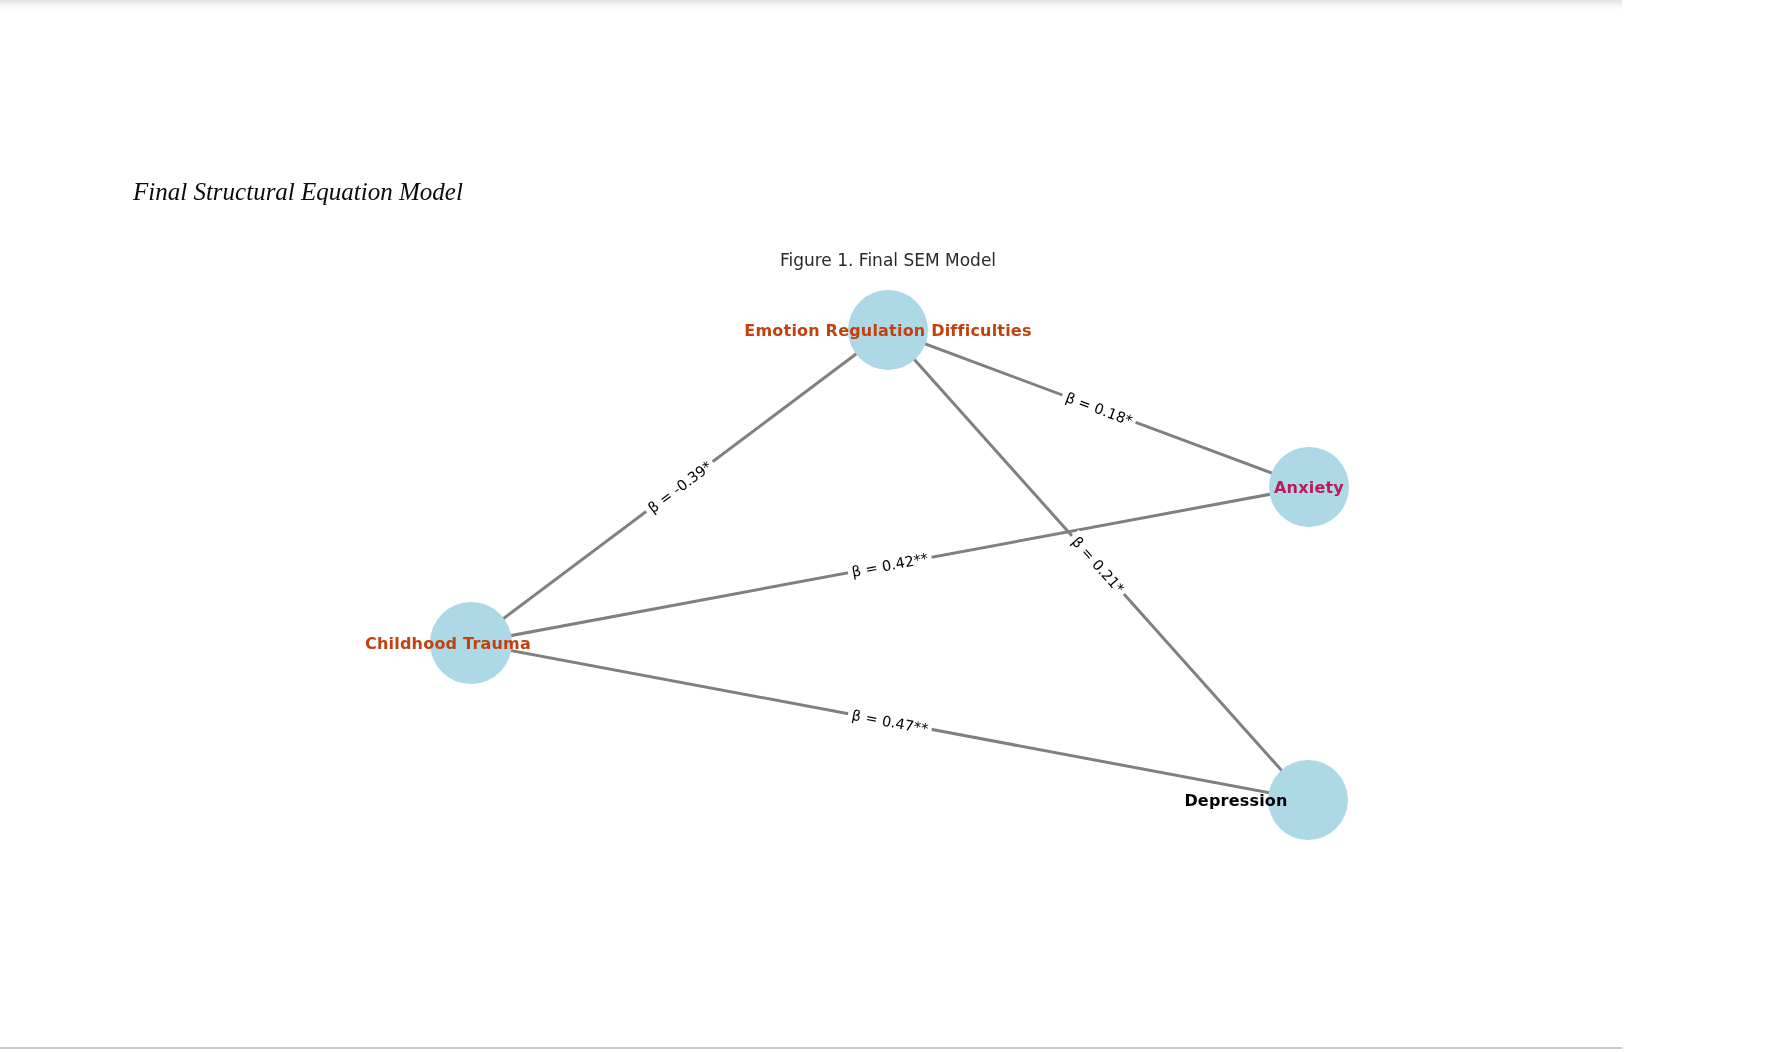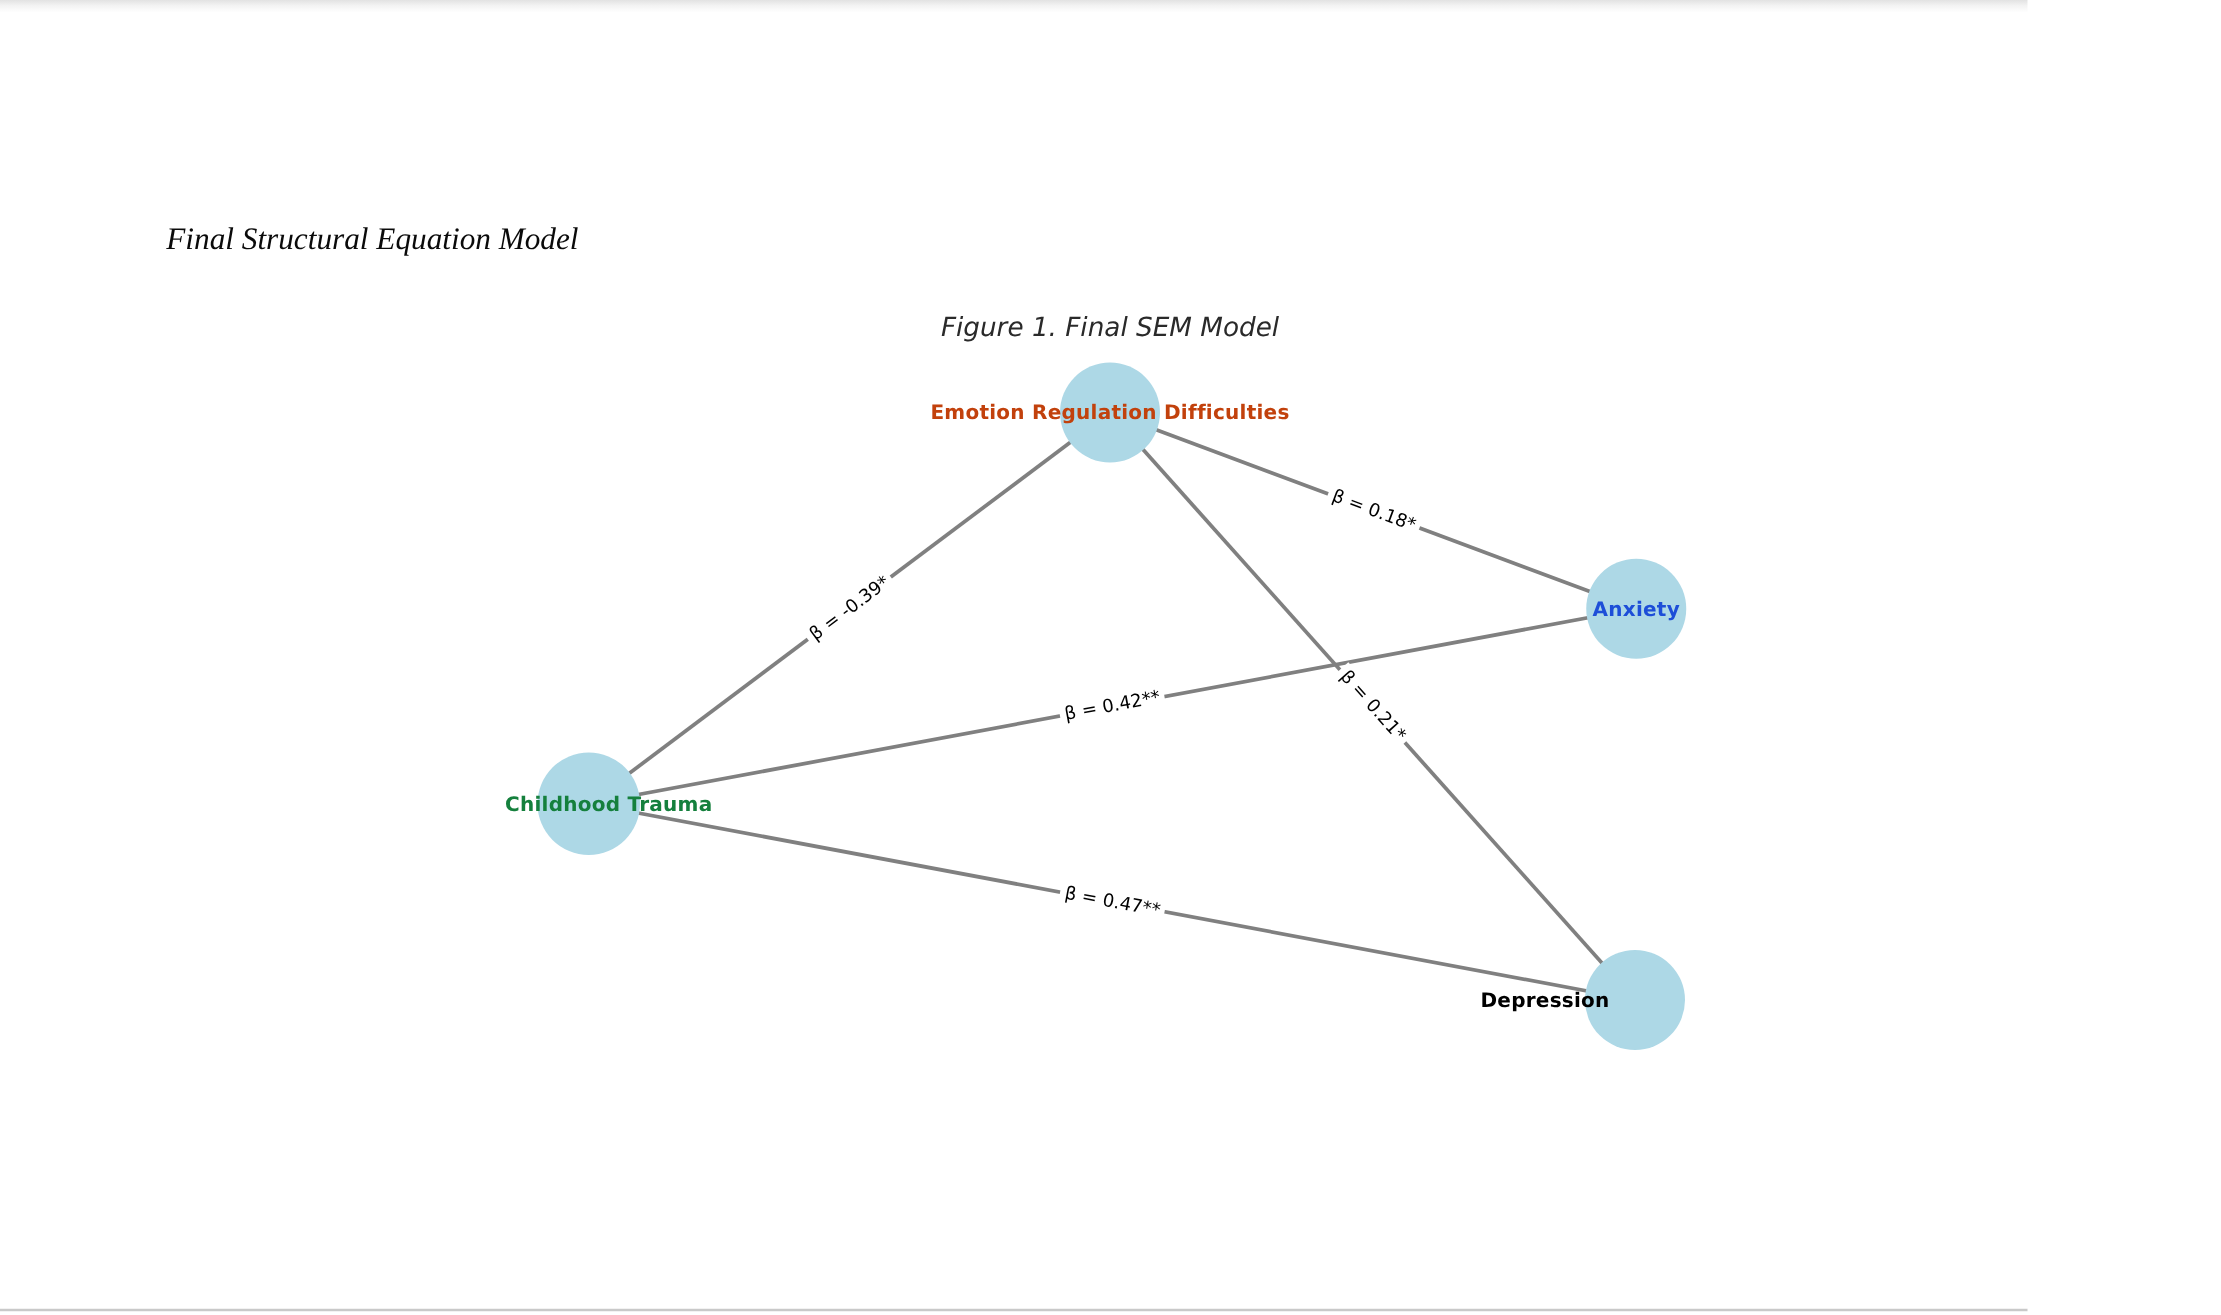--- a/index.html
+++ b/index.html
@@ -34,24 +34,23 @@
     font-family: "Liberation Serif", "DejaVu Serif", serif;
     font-style: italic;
     font-size: 25px;
     color: #0a0a0a;
     white-space: nowrap;
   }
   .figure-title {
     position: absolute;
     top: 250px;
     transform: translateX(-50%);
-    font-size: 21px;
+    font-size: 17px;
     color: #2a2a2a;
     white-space: nowrap;
-    font-style: italic;
   }
   .sem-svg {
     position: absolute;
     left: 0; top: 0;
     width: 1777px; height: 1052px;
   }
   .sem-node {
     position: absolute;
     border-radius: 50%;
   }
@@ -89,23 +88,23 @@
         <line x1="888" y1="330" x2="1309" y2="487" stroke="#808080" stroke-width="3"></line>
         <line x1="888" y1="330" x2="1308" y2="800" stroke="#808080" stroke-width="3"></line>
         <line x1="471" y1="643" x2="1309" y2="487" stroke="#808080" stroke-width="3"></line>
         <line x1="471" y1="643" x2="1308" y2="800" stroke="#808080" stroke-width="3"></line>
       </svg>
 
     <div id="nodes-layer">
         <div class="sem-node" style="left: 848px; top: 290px; width: 80px; height: 80px; background: rgb(173, 216, 230);"></div>
         <div class="sem-node-label" style="left: 888px; top: 330px; color: #c2410c;">Emotion Regulation Difficulties</div>
         <div class="sem-node" style="left: 1269px; top: 447px; width: 80px; height: 80px; background: rgb(173, 216, 230);"></div>
-        <div class="sem-node-label" style="left: 1309px; top: 487px; color: #1d4ed8;">Anxiety</div>
+        <div class="sem-node-label" style="left: 1309px; top: 487px; color: #be185d;">Anxiety</div>
         <div class="sem-node" style="left: 430px; top: 602px; width: 82px; height: 82px; background: rgb(173, 216, 230);"></div>
-        <div class="sem-node-label" style="left: 487px; top: 643px; color: #15803d; text-align: center;">Childhood Trauma</div>
+        <div class="sem-node-label" style="left: 448px; top: 643px; color: #c2410c; text-align: center;">Childhood Trauma</div>
         <div class="sem-node" style="left: 1268px; top: 760px; width: 80px; height: 80px; background: rgb(173, 216, 230);"></div>
         <div class="sem-node-label" style="left: 1236px; top: 800px; color: rgb(0, 0, 0);">Depression</div>
       </div>
     <div id="edge-labels-layer">
         <div class="sem-edge-label" style="left: 679.5px; top: 486.5px; color: rgb(0, 0, 0); transform: translate(-50%, -50%) rotate(-36.8919deg);">β = -0.39*</div>
         <div class="sem-edge-label" style="left: 1098.5px; top: 408.5px; color: rgb(0, 0, 0); transform: translate(-50%, -50%) rotate(20.4516deg);">β = 0.18*</div>
         <div class="sem-edge-label" style="left: 1098px; top: 565px; color: rgb(0, 0, 0); transform: translate(-50%, -50%) rotate(48.2155deg);">β = 0.21*</div>
         <div class="sem-edge-label" style="left: 890px; top: 565px; color: rgb(0, 0, 0); transform: translate(-50%, -50%) rotate(-10.5453deg);">β = 0.42**</div>
         <div class="sem-edge-label" style="left: 889.5px; top: 721.5px; color: rgb(0, 0, 0); transform: translate(-50%, -50%) rotate(10.6238deg);">β = 0.47**</div>
       </div>

